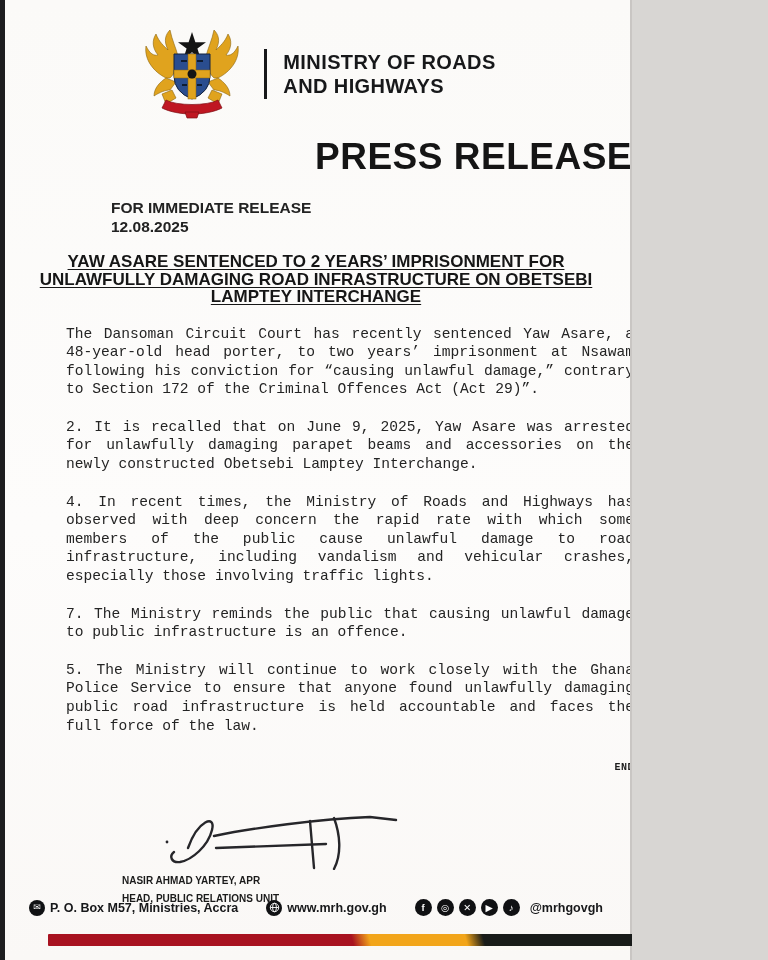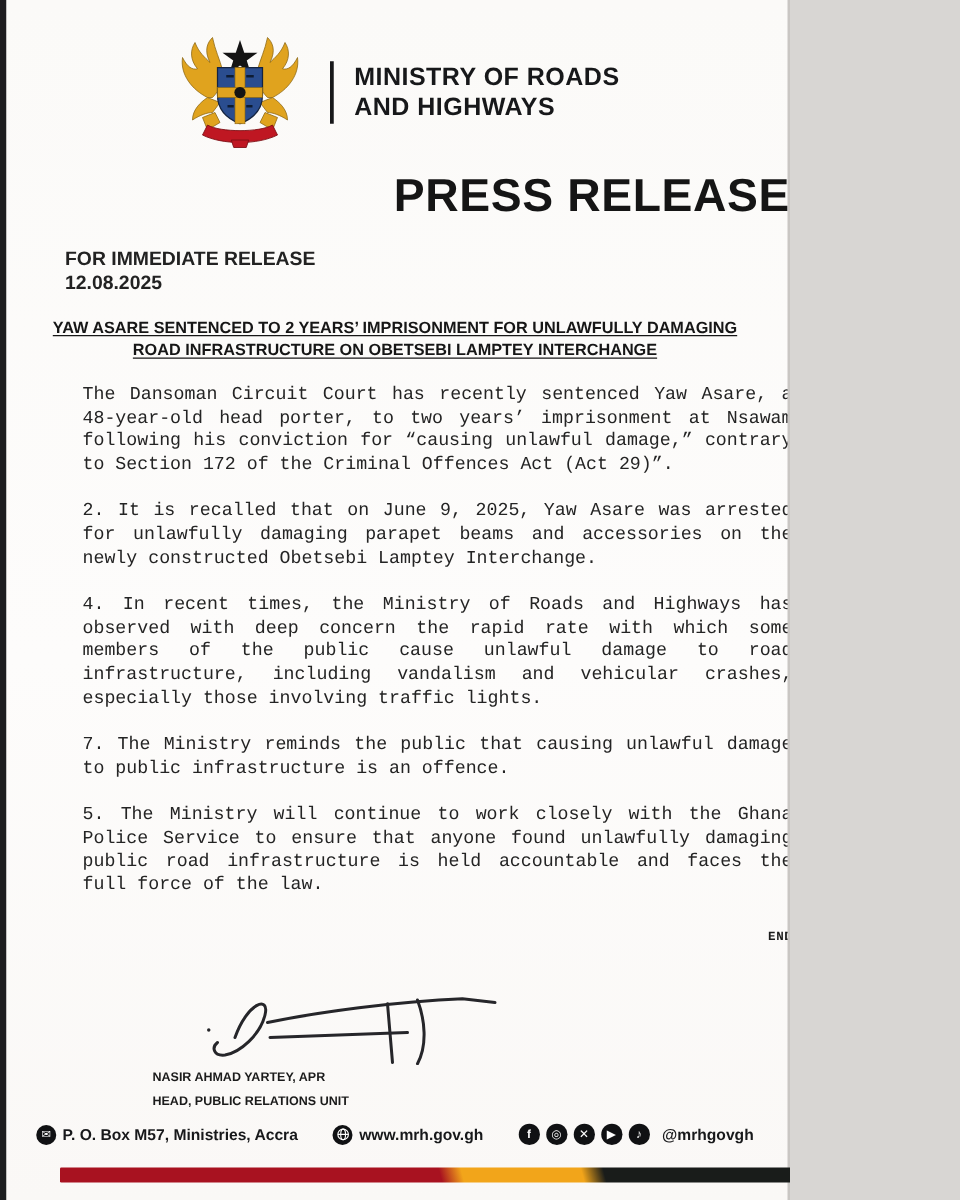--- a/index.html
+++ b/index.html
@@ -25,26 +25,26 @@
     font-weight:800;font-size:20px;line-height:24px;letter-spacing:.4px;color:#17181a;
   }
 
   
   .doc-title{
     margin:16px 0 0;text-align:right;
     font-size:37px;font-weight:800;letter-spacing:.5px;color:#151515;
   }
 
   
-  .release-block{margin:20px 78px 0 52px;font-weight:700;font-size:15.5px;line-height:19px;color:#222;}
+  .release-block{margin:20px 78px 0 111px;font-weight:700;font-size:15.5px;line-height:19px;color:#222;}
 
   
   .headline{
     margin:17px auto 0;width:576px;text-align:center;
-    font-weight:700;font-size:13px;line-height:17.5px;color:#161616;
+    font-weight:700;font-size:17px;line-height:17.5px;color:#161616;
     text-decoration:underline;text-underline-offset:2px;text-decoration-thickness:1.4px;
   }
 
   
   .body-col{width:568px;margin:4px 78px 0 66px;font-size:14.6px;line-height:18.6px;color:#242424;font-family:Liberation Mono, monospace;}
   .body-col p{margin:19px 0 0;text-align:justify;}
   .end-marker{text-align:right;font-weight:700;font-size:10px;letter-spacing:.5px;margin-top:24px;color:#1c1c1c;}
 
   
   .signature-block{margin:30px 0 0 122px;}

